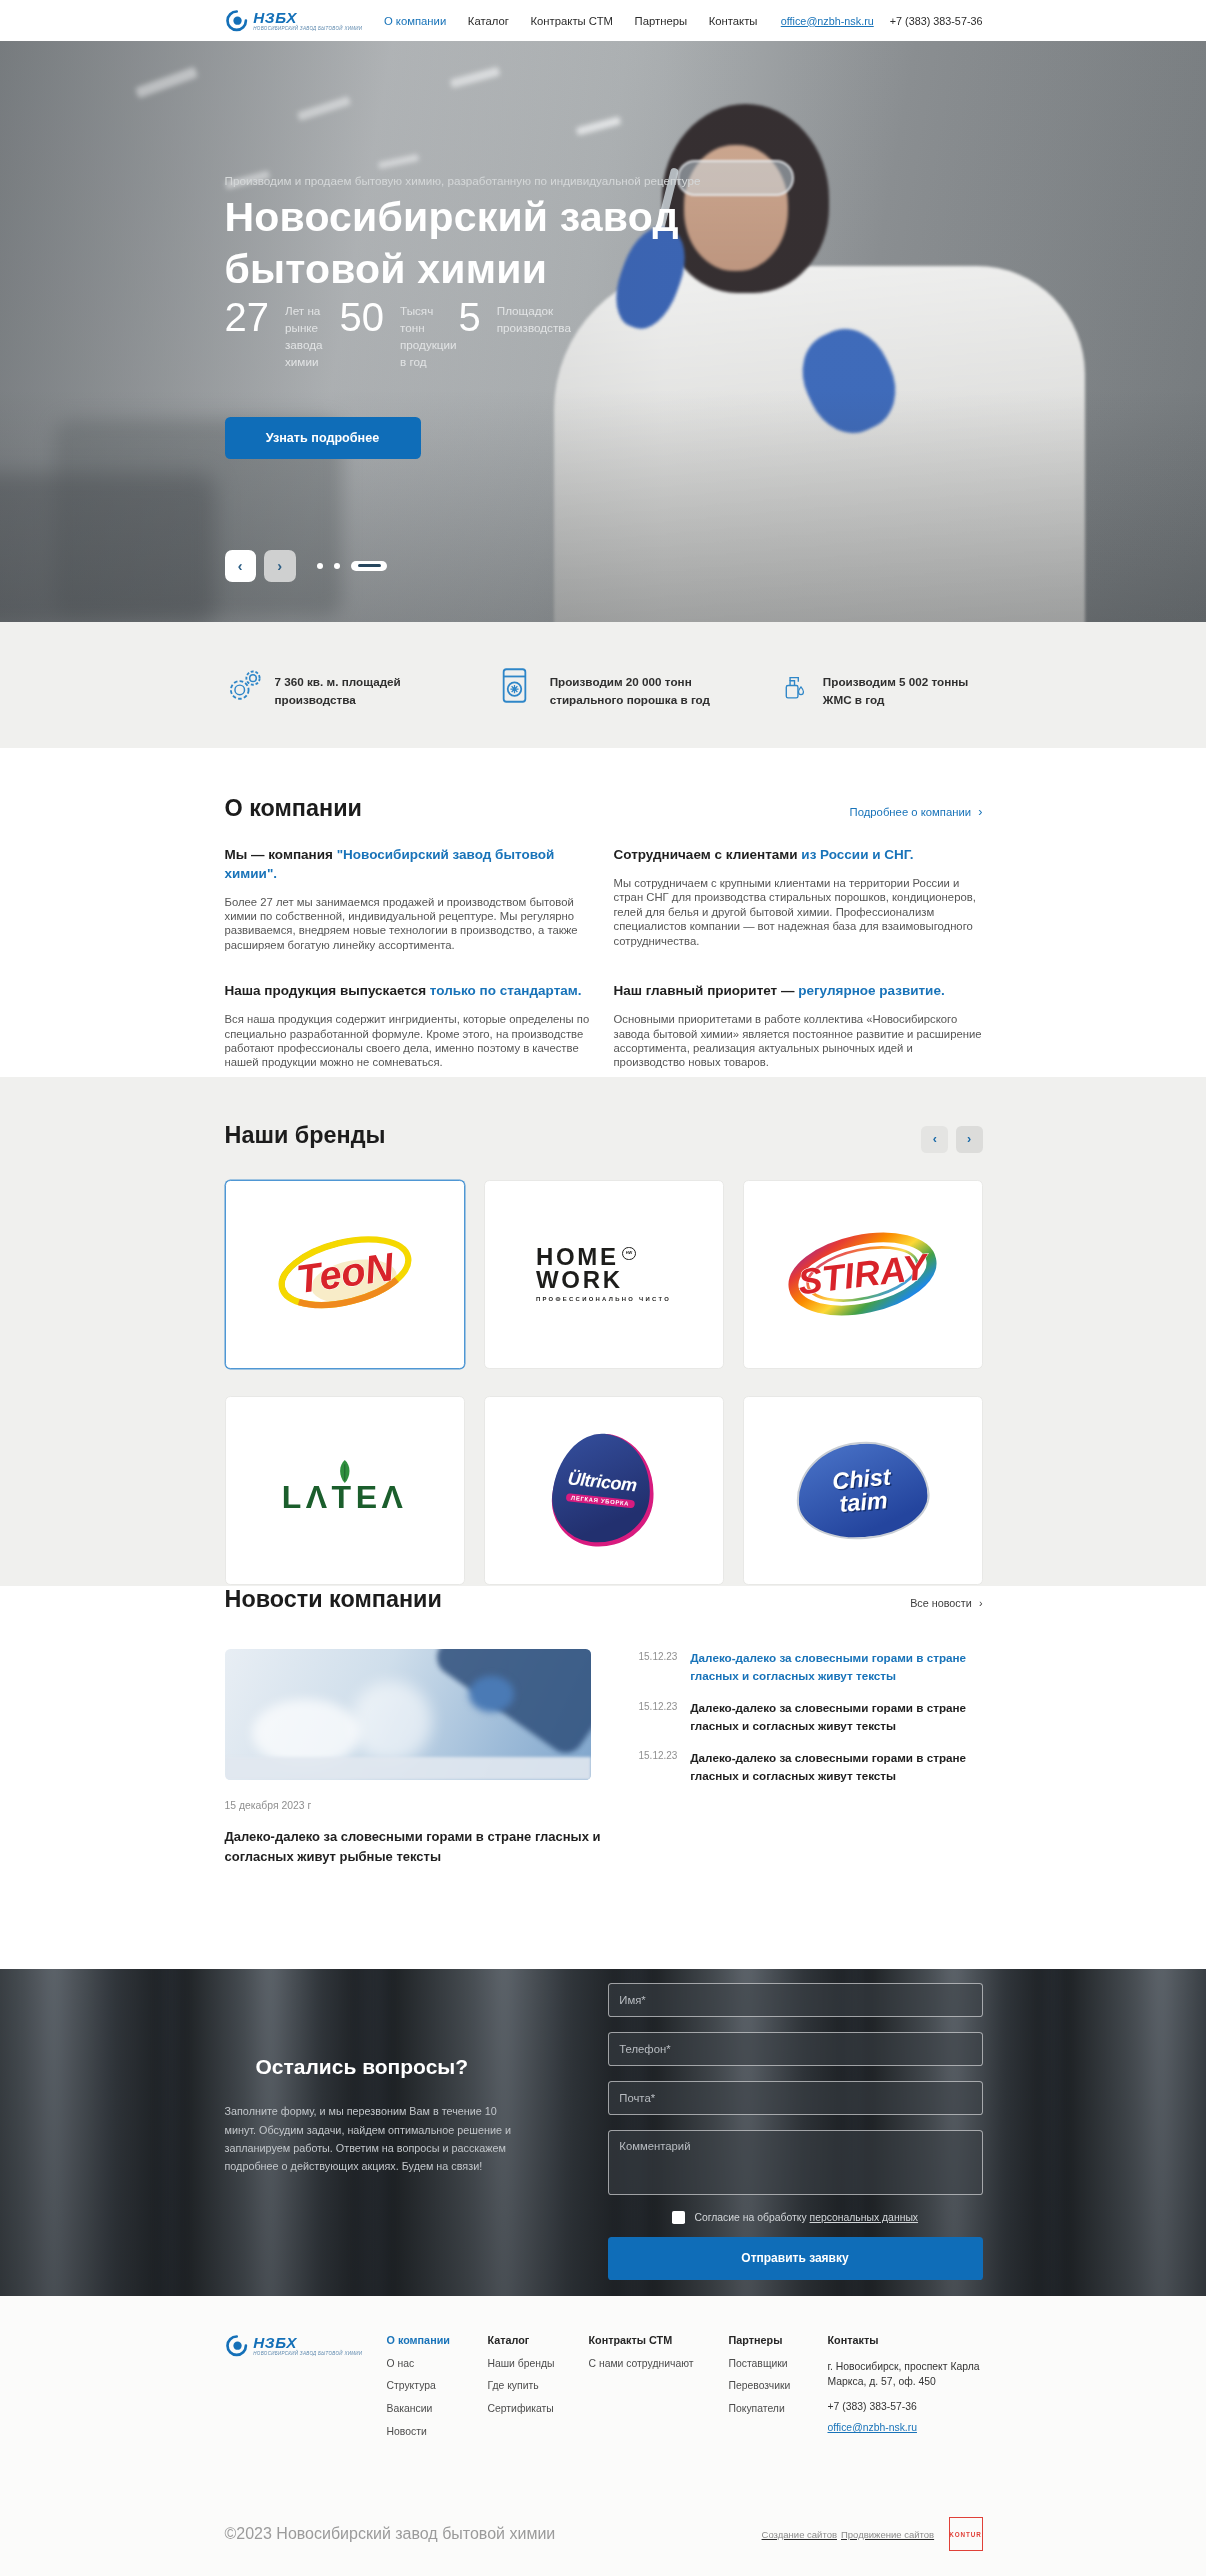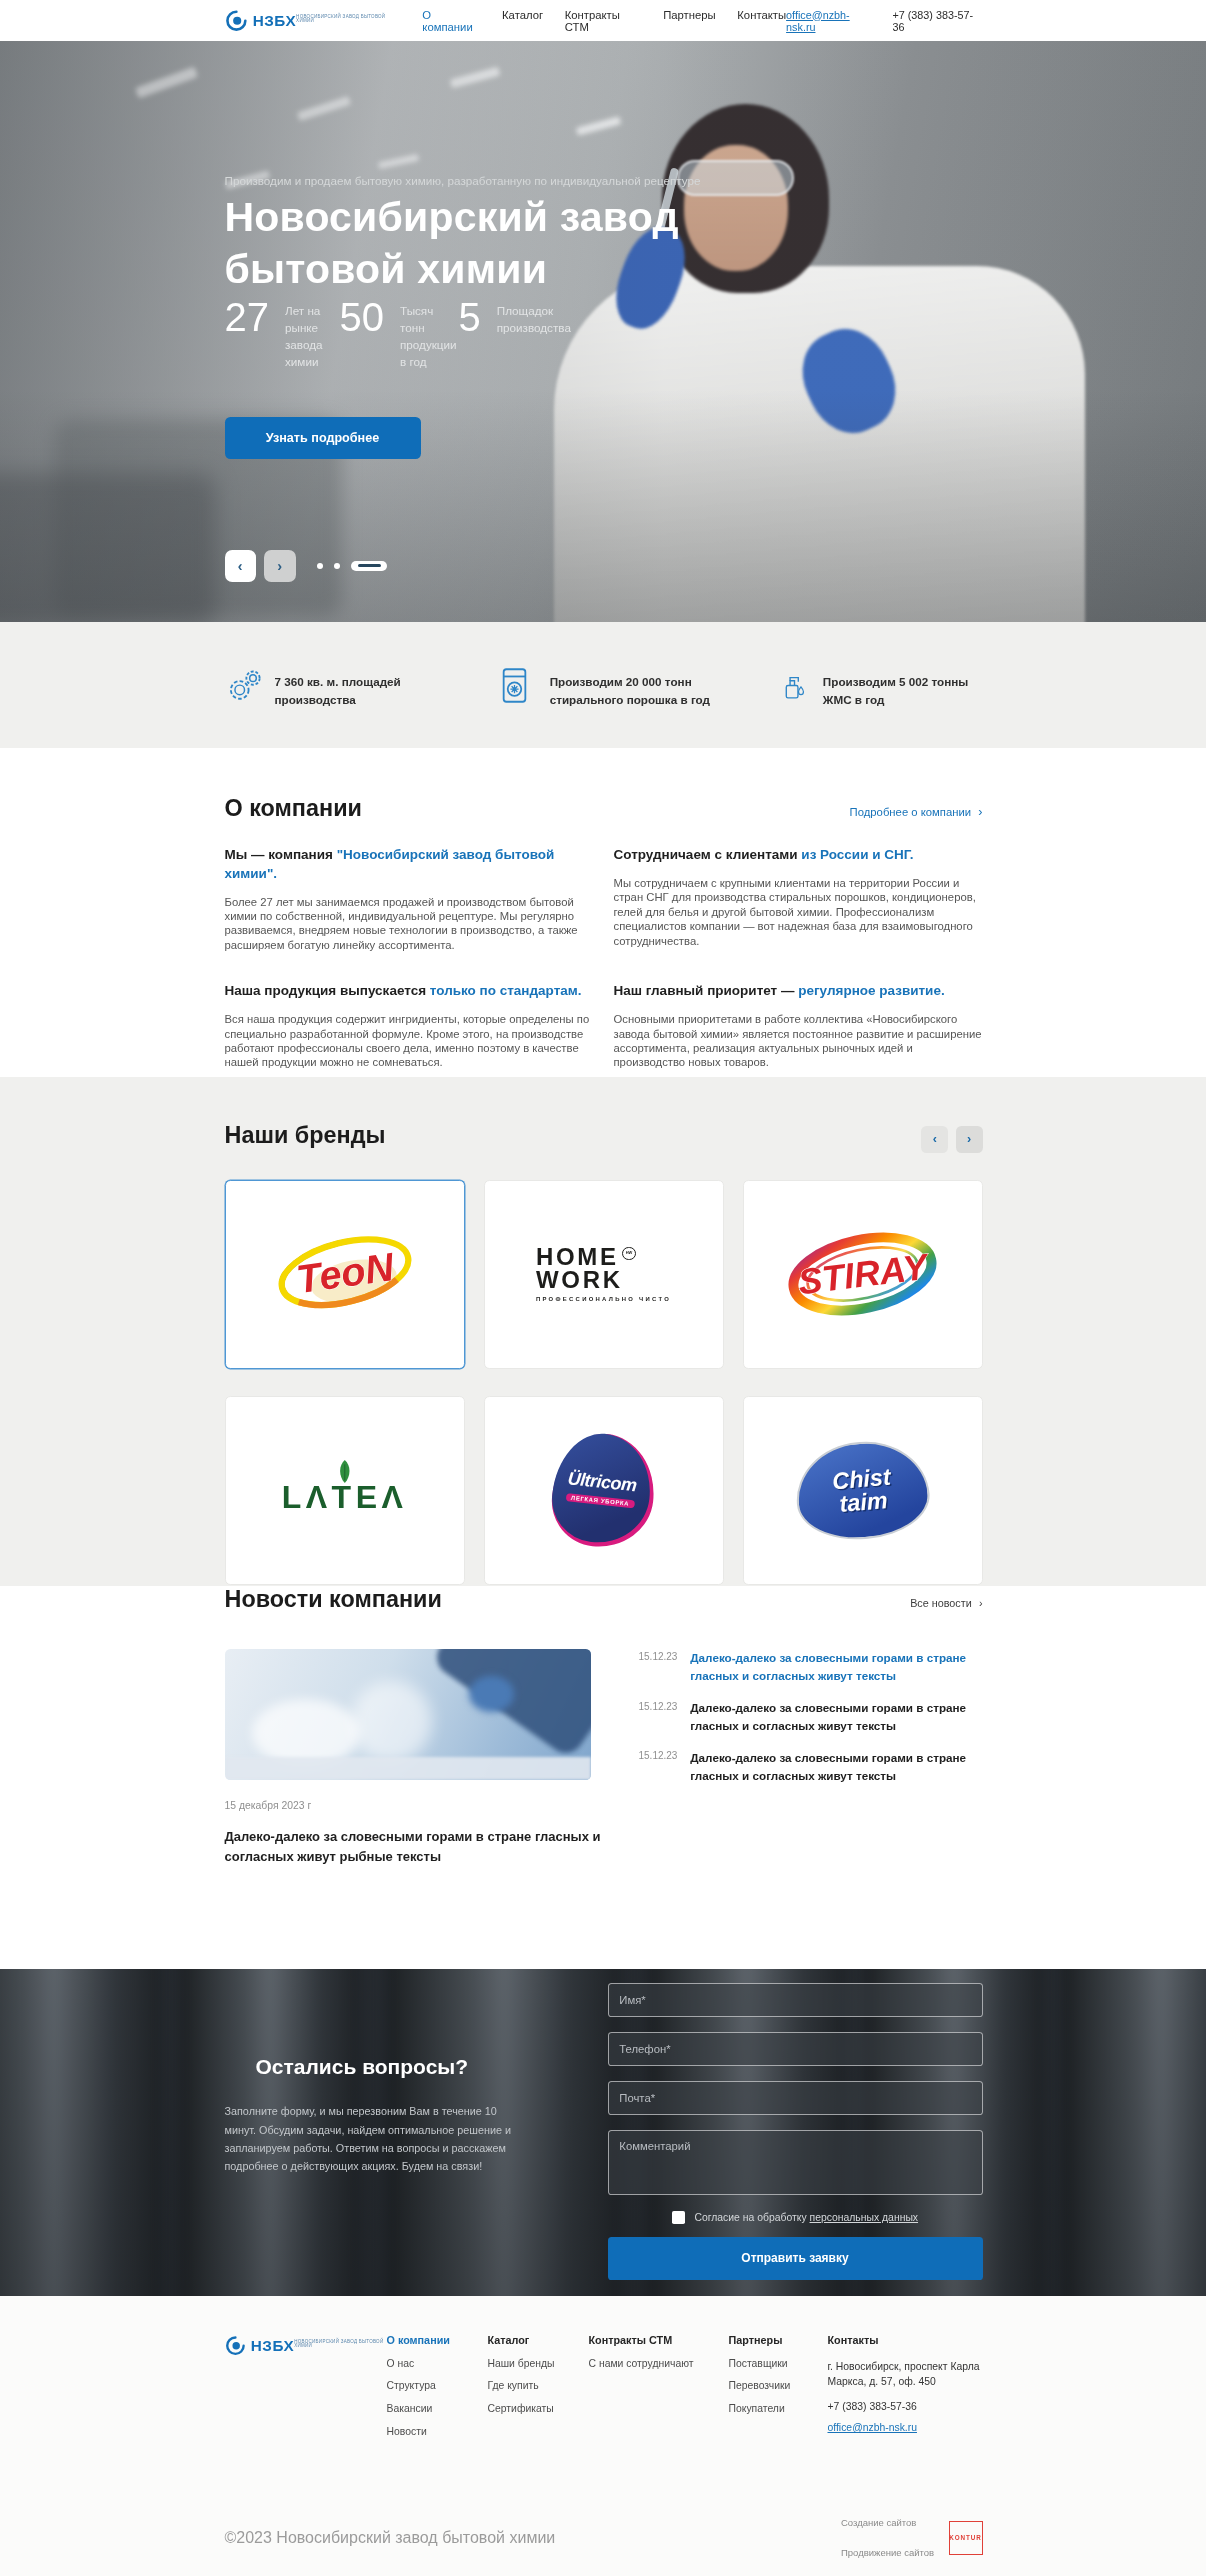--- a/index.html
+++ b/index.html
@@ -5,21 +5,21 @@
   * { margin:0; padding:0; box-sizing:border-box; }
   html,body { width:1207px; background:#fff; font-family:"Liberation Sans", sans-serif; color:#2b2b2b; }
   a { text-decoration:none; color:inherit; cursor:pointer; }
   button { cursor:pointer; font-family:"Liberation Sans", sans-serif; }
   .container { width:758px; margin:0 auto; position:relative; }
 
   
   .site-header { height:41px; background:#fff; }
   .header-inner { height:41px; display:flex; align-items:center; }
   .logo { display:flex; align-items:center; gap:5.4px; }
-  .logo-text-wrap { display:flex; flex-direction:row; line-height:1; }
+  .logo-text-wrap { display:flex; flex-direction:column; line-height:1;font-style:italic; }
   .logo-text { font-size:15.3px; font-weight:800; color:#1470b8; letter-spacing:0.5px; }
   .logo-sub { font-size:4.5px; color:#5a86ac; margin-top:1.8px; letter-spacing:0.3px; }
   .main-nav { display:flex; gap:21.6px; margin-left:21.6px; }
   .nav-link { font-size:11.3px; color:#2b2b2b; }
   .nav-link.active { color:#1873b9; }
   .header-contacts { margin-left:auto; display:flex; align-items:center; gap:16px; }
   .header-email { font-size:10.8px; color:#1873b9; text-decoration:underline; }
   .header-phone { font-size:10.8px; color:#2b2b2b; }
 
   
@@ -154,21 +154,21 @@
   .f-col.c4 { width:99px; } .f-col.c5 { width:156px; }
   .f-col-title { font-size:10.8px; font-weight:700; color:#262626; }
   .f-col.c1 .f-col-title { color:#1873b9; }
   .f-link { display:block; margin-top:11.7px; font-size:10.4px; color:#4c4c4c; }
   .f-addr { margin-top:12.6px; font-size:10.4px; color:#333; line-height:1.5; }
   .f-phone { display:block; margin-top:10.8px; font-size:10.4px; color:#333; }
   .f-email { display:block; margin-top:10.8px; font-size:10.4px; color:#1873b9; text-decoration:underline; }
   .footer-bottom { position:absolute; left:0; right:0; top:221px; display:flex; justify-content:space-between; align-items:center; }
   .copyright { font-size:16px; color:#9b9b9b; }
   .studio { display:flex; align-items:center; gap:14.4px; }
-  .studio-lines { display:flex; flex-direction:column; gap:19px; }
+  .studio-lines { display:flex; flex-direction:row; gap:4px;text-decoration:underline; }
   .studio-lines a { font-size:9.5px; color:#8a8a8a; }
   .studio-logo { width:34px; height:34px; border:1.8px solid #e04038; display:flex; align-items:center; justify-content:center; }
   .studio-logo span { font-size:6.3px; font-weight:800; color:#e04038; letter-spacing:0.9px; }
 </style>
 </head>
 <body>
 
 <header class="site-header">
   <div class="container header-inner">
     <a class="logo">

